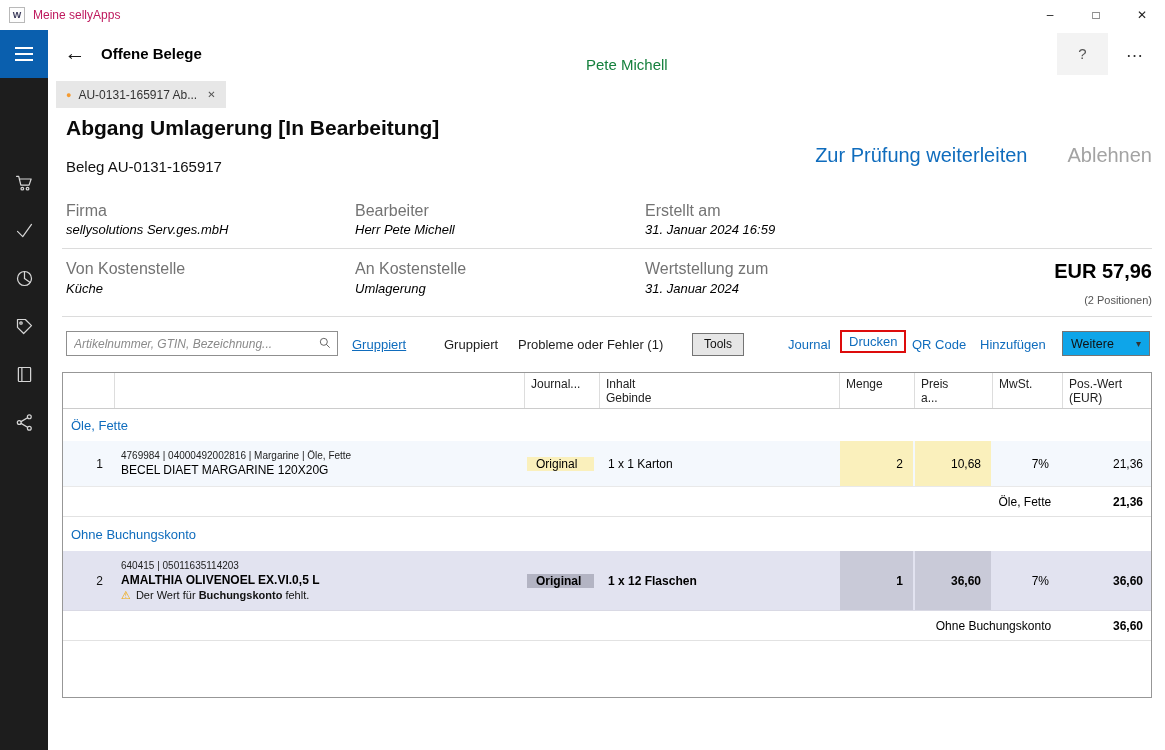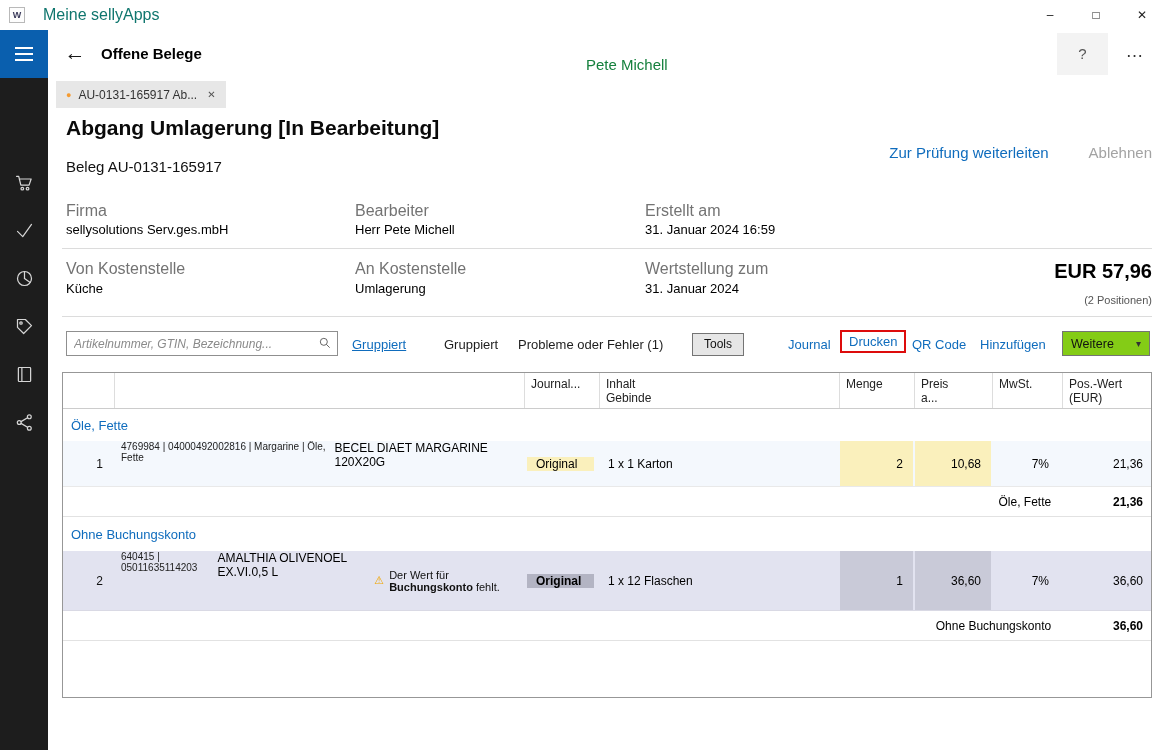--- a/index.html
+++ b/index.html
@@ -3,21 +3,21 @@
 <meta charset="utf-8">
 <style>
   * { box-sizing: border-box; margin: 0; padding: 0; }
   html,body { background:#9a9a9a; }
   body { font-family: "Liberation Sans", "DejaVu Sans", sans-serif; }
   .frame { position:relative; width:1165px; height:750px; background:#fff; overflow:hidden; outline:1px solid #7f7f7f; margin:0 auto; }
 
   
   .titlebar { position:absolute; top:0; left:0; right:0; height:30px; background:#fff; display:flex; align-items:center; padding-left:9px; }
   .appicon { width:16px; height:16px; border:1px solid #b9b9b9; background:#fdfdfd; display:flex; align-items:center; justify-content:center; font-size:9px; font-weight:bold; color:#3a3a5a; }
-  .apptitle { margin-left:18px; font-size:16px; color:#0f766e; }
+  .apptitle { margin-left:8px; font-size:12px; color:#be185d; }
   .wincontrols { margin-left:auto; display:flex; }
   .winbtn { width:46px; height:30px; line-height:30px; text-align:center; font-size:12px; color:#222; cursor:default; }
 
   
   .header { position:absolute; top:30px; left:0; right:0; height:48px; background:#fff; }
   .menusq { position:absolute; left:0; top:0; width:48px; height:48px; background:#0a5fae; display:flex; flex-direction:column; align-items:center; justify-content:center; gap:4px; cursor:pointer; }
   .menusq .bar { width:18px; height:2px; background:#fff; }
   .backbtn { position:absolute; left:60px; top:0; width:30px; height:48px; line-height:46px; text-align:center; font-size:21px; color:#1a1a1a; }
   .htitle { position:absolute; left:101px; top:0; height:48px; line-height:48px; font-size:15px; font-weight:bold; color:#000; }
   .huser { position:absolute; left:586px; top:11px; height:48px; line-height:48px; font-size:15px; color:#15803d; }
@@ -30,73 +30,73 @@
   .sicon svg { stroke:#d6d6d6; fill:none; stroke-width:1.4; stroke-linecap:round; stroke-linejoin:round; }
 
   
   .tabstrip { position:absolute; left:48px; top:78px; right:0; height:30px; background:#fff; }
   .tab { position:absolute; left:8px; top:3px; height:27px; background:#e7e7e7; display:flex; align-items:center; padding:0 10px; font-size:12px; color:#333; cursor:pointer; }
   .tabdot { color:#f59b31; font-size:9px; margin-right:7px; }
   .tabclose { margin-left:10px; font-size:10px; color:#555; }
 
   
   .doctitle { position:absolute; left:66px; top:116px; font-size:21px; font-weight:bold; color:#0a0a0a; }
-  .docactions { position:absolute; right:13px; top:144px; display:flex; gap:40px; font-size:15px; }
+  .docactions { position:absolute; right:13px; top:144px; display:flex; gap:40px; font-size:20px; }
   .link-blue { color:#0f6cbd; cursor:pointer; }
   .link-gray { color:#a3a3a3; cursor:pointer; }
   .beleg { position:absolute; left:66px; top:158px; font-size:15px; color:#111; }
 
   .flabel { position:absolute; font-size:16px; color:#737373; }
-  .fvalue { position:absolute; font-size:13px; color:#000; }
+  .fvalue { position:absolute; font-size:13px; color:#000;font-style:italic; }
   .hline { position:absolute; left:62px; width:1090px; height:1px; background:#dcdcdc; }
   .total-amount { position:absolute; right:13px; top:260px; font-size:20px; font-weight:bold; color:#000; }
   .total-pos { position:absolute; right:13px; top:294px; font-size:11px; color:#555; }
 
   
   .searchbox { position:absolute; left:66px; top:331px; width:272px; height:25px; }
   .searchbox input { width:100%; height:100%; border:1px solid #8f8f8f; padding:0 26px 0 7px; font-size:12px; font-family:inherit; outline:none; }
   .searchbox input::placeholder { font-style:italic; color:#8a8a8a; }
   .searchicon { position:absolute; right:6px; top:5px; }
   .searchicon svg { stroke:#444; fill:none; stroke-width:1.4; }
   .tlink { position:absolute; top:337px; font-size:13px; white-space:nowrap; cursor:pointer; }
   .tlink.blue { color:#0f6cbd; }
   .tlink.dark { color:#1d1d1d; }
   .tlink.underl { text-decoration:underline; }
   .toolsbtn { position:absolute; left:692px; top:333px; height:23px; padding:0 11px; background:#e6e6e6; border:1px solid #747474; font-size:12px; color:#111; line-height:21px; cursor:pointer; }
   .redbox { position:absolute; left:840px; top:330px; border:2px solid #dd0c0c; padding:2px 7px; font-size:13px; color:#0f6cbd; cursor:pointer; }
-  .morebtn { position:absolute; left:1062px; top:331px; width:88px; height:25px; background:#84cc16; border:1px solid #747474; font-size:12.5px; color:#111; display:flex; align-items:center; justify-content:space-between; padding:0 8px; cursor:pointer; }
+  .morebtn { position:absolute; left:1062px; top:331px; width:88px; height:25px; background:#0ea5e9; border:1px solid #747474; font-size:12.5px; color:#111; display:flex; align-items:center; justify-content:space-between; padding:0 8px; cursor:pointer; }
   .morebtn .chev { font-size:10px; color:#333; }
 
   
   .table { position:absolute; left:62px; top:372px; width:1090px; height:326px; border:1px solid #979797; background:#fff; }
   .trow { display:flex; width:100%; }
   .c { flex:none; display:flex; }
   .c0{width:52px}.c1{width:410px}.c2{width:75px}.c3{width:240px}.c4{width:75px}.c5{width:78px}.c6{width:70px}.c7{width:88px}
   .thead { height:36px; border-bottom:1px solid #cccccc; }
   .thead .c { border-right:1px solid #ddd; padding:4px 6px; font-size:12px; color:#222; flex-direction:column; justify-content:flex-start; }
   .thead .c:last-child { border-right:none; }
   .thead .l { display:block; line-height:14px; }
   .grouprow { height:32px; align-items:center; padding-left:8px; font-size:13px; color:#0f6cbd; display:flex; cursor:pointer; }
   .row1 { height:46px; background:#f4f8fd; border-bottom:1px solid #e9e9e9; }
   .row2 { height:60px; background:#e2e3f0; border-bottom:1px solid #d9d9e4; }
   .cell-num { align-items:center; justify-content:flex-end; padding-right:12px; font-size:12px; color:#111; }
-  .cell-desc { flex-direction:row; justify-content:center; padding-left:6px; gap:2px; }
+  .cell-desc { flex-direction:column; justify-content:center; padding-left:6px; gap:2px; }
   .meta { font-size:10px; color:#222; }
   .aname { font-size:12px; color:#000; }
   .warnline { display:flex; align-items:center; gap:5px; font-size:11px; color:#111; }
   .warnicon { color:#f0a500; font-size:11px; }
   .cell-chip { align-items:center; }
   .chip { flex:1; margin:6px 6px 6px 2px; display:flex; align-items:center; padding-left:9px; font-size:12px; color:#000; }
   .chip-y { background:#faf0bc; }
   .chip-g { background:#b3b4c3; font-weight:bold; }
   .cell-inhalt { align-items:center; padding-left:8px; font-size:12px; color:#000; }
   .cell-rnum { align-items:center; justify-content:flex-end; padding-right:10px; font-size:12px; color:#000; }
   .hl-y { background:#faf0bc; border-right:2px solid #f4f8fd; }
   .hl-g { background:#c9cad8; border-right:2px solid #e2e3f0; }
-  .b { font-weight:normal; }
+  .b { font-weight:bold; }
   .cell-mwst { align-items:center; justify-content:flex-end; padding-right:14px; font-size:12px; }
   .cell-wert { align-items:center; justify-content:flex-end; padding-right:8px; font-size:12px; }
   .subrow { height:30px; border-bottom:1px solid #e2e2e2; }
   .sub-label { width:1002px; display:flex; align-items:center; justify-content:flex-end; padding-right:12px; font-size:12px; color:#000; }
   .sub-value { width:88px; display:flex; align-items:center; justify-content:flex-end; padding-right:8px; font-size:12px; font-weight:bold; }
 </style>
 </head>
 <body>
 
 <div class="frame">

